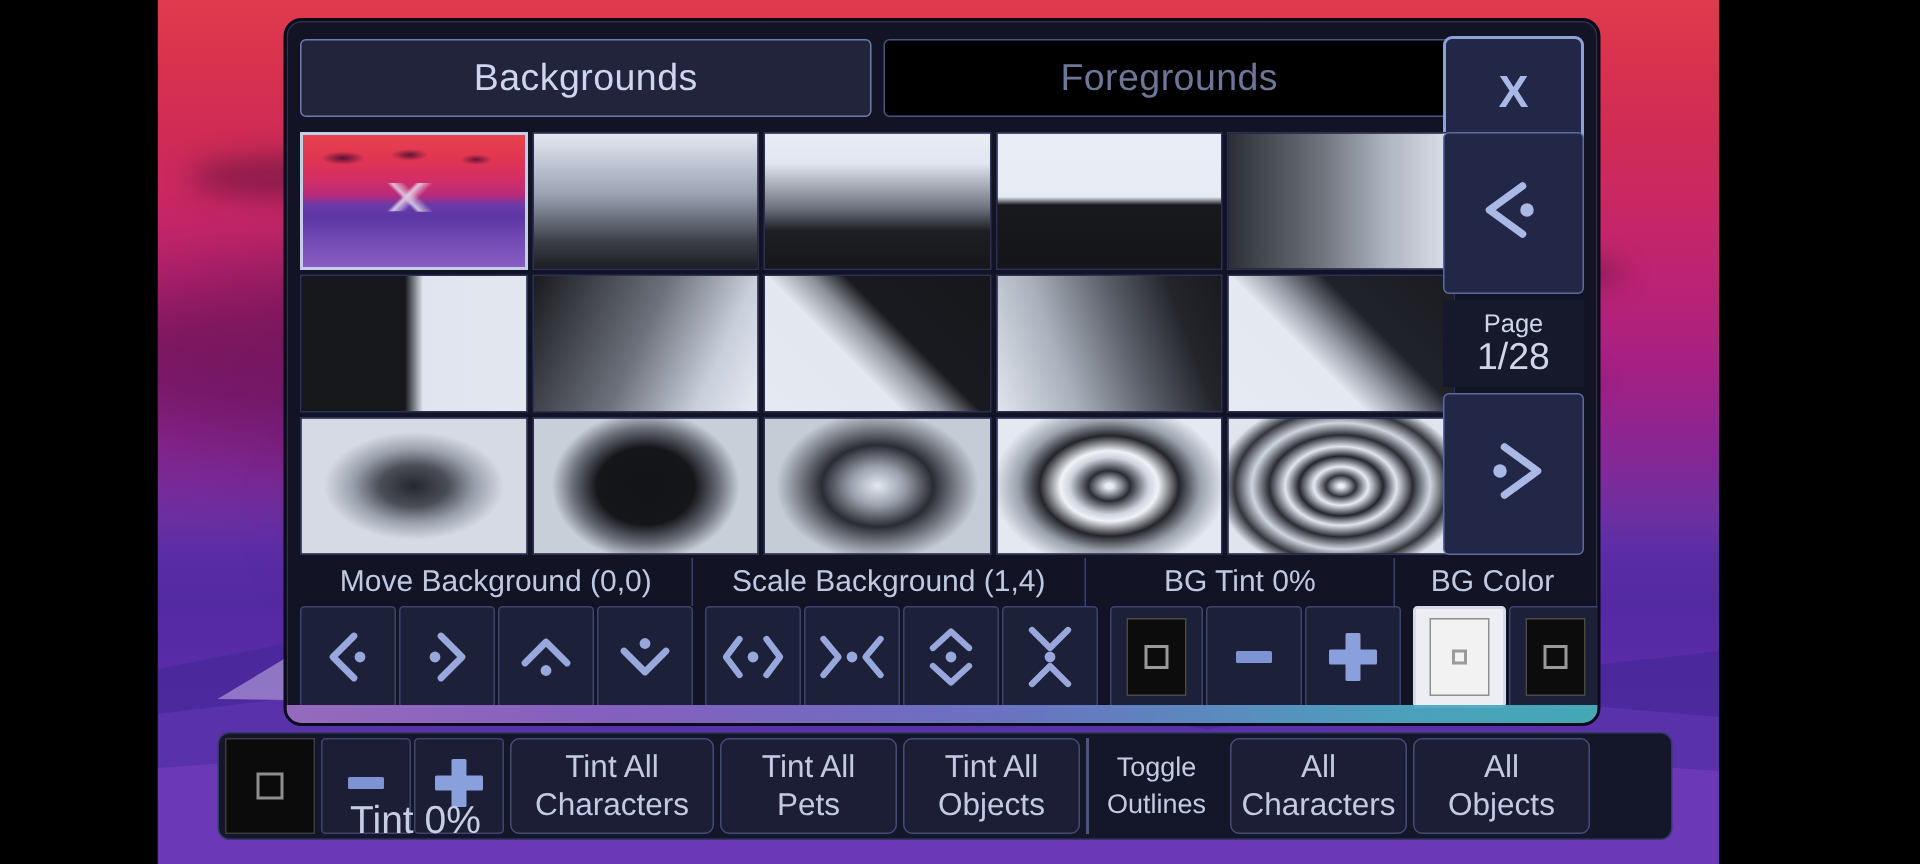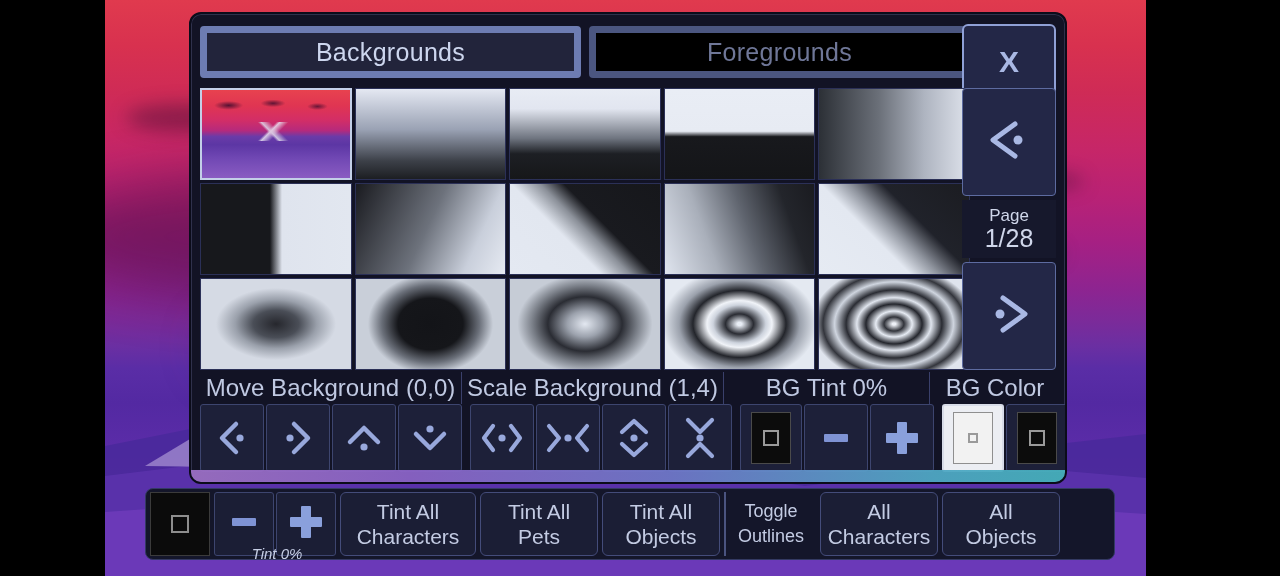--- a/index.html
+++ b/index.html
@@ -84,21 +84,21 @@
   
   #tabs {
     position: absolute;
     left: 9px; top: 12px;
     width: 770px; height: 52px;
     display: flex;
     gap: 8px;
   }
   .tab {
     flex: 1;
-    border: 7px solid #b91c1c;
+    border: 1px solid #b91c1c;
     border-radius: 4px;
     background: #1b1d33;
     display: flex; align-items: center; justify-content: center;
     font-size: 25px;
     letter-spacing: .3px;
     cursor: pointer;
   }
   .tab.active { color: #cdd6ee; background: #22243b; border-color: #6d7cb2; }
   .tab.inactive { color: #6f7798; background: #000000; border-color: #4b5party; border-color: #4b5680; }
 
@@ -181,21 +181,21 @@
   #ctrl {
     position: absolute;
     left: 9px; top: 358px;
     width: 860px; height: 104px;
   }
   #ctrl-labels {
     position: absolute; left: 0; top: 0;
     width: 100%; height: 32px;
     display: flex;
     color: #c0c9e2;
-    font-size: 24px;
+    font-size: 20px;
   }
   .ctrl-label {
     display: flex; align-items: center; justify-content: center;
     border-right: 1px solid #3a406b;
     white-space: nowrap;
   }
   .ctrl-label:last-child { border-right: none; }
   #lbl-move  { width: 262px; }
   #lbl-scale { width: 262px; }
   #lbl-tint  { width: 206px; }
@@ -265,24 +265,23 @@
     border-radius: 3px;
     display: flex; align-items: center; justify-content: center;
     cursor: pointer;
   }
   #tint-pct {
     position: absolute;
     left: 0; bottom: -6px;
     width: 126px;
     text-align: center;
     color: #c6cee5;
-    font-size: 15px;
+    font-size: 26px;
     pointer-events: none;
     white-space: nowrap;
-    font-style: italic;
   }
   .bbtn {
     height: 64px;
     background: #1b1e35;
     border: 1px solid #444c7a;
     border-radius: 6px;
     color: #c3cbe3;
     font-size: 21px;
     line-height: 25px;
     text-align: center;

